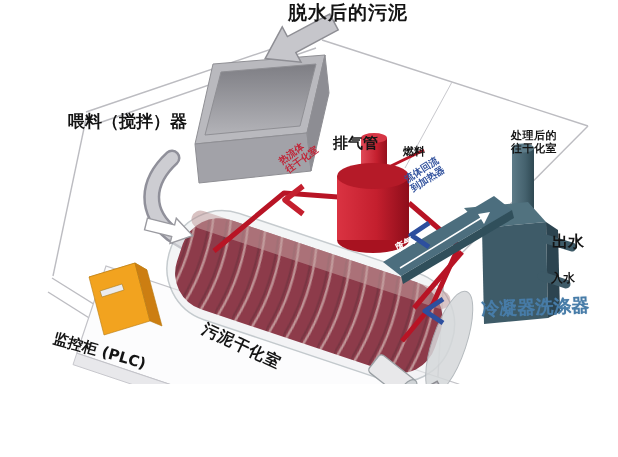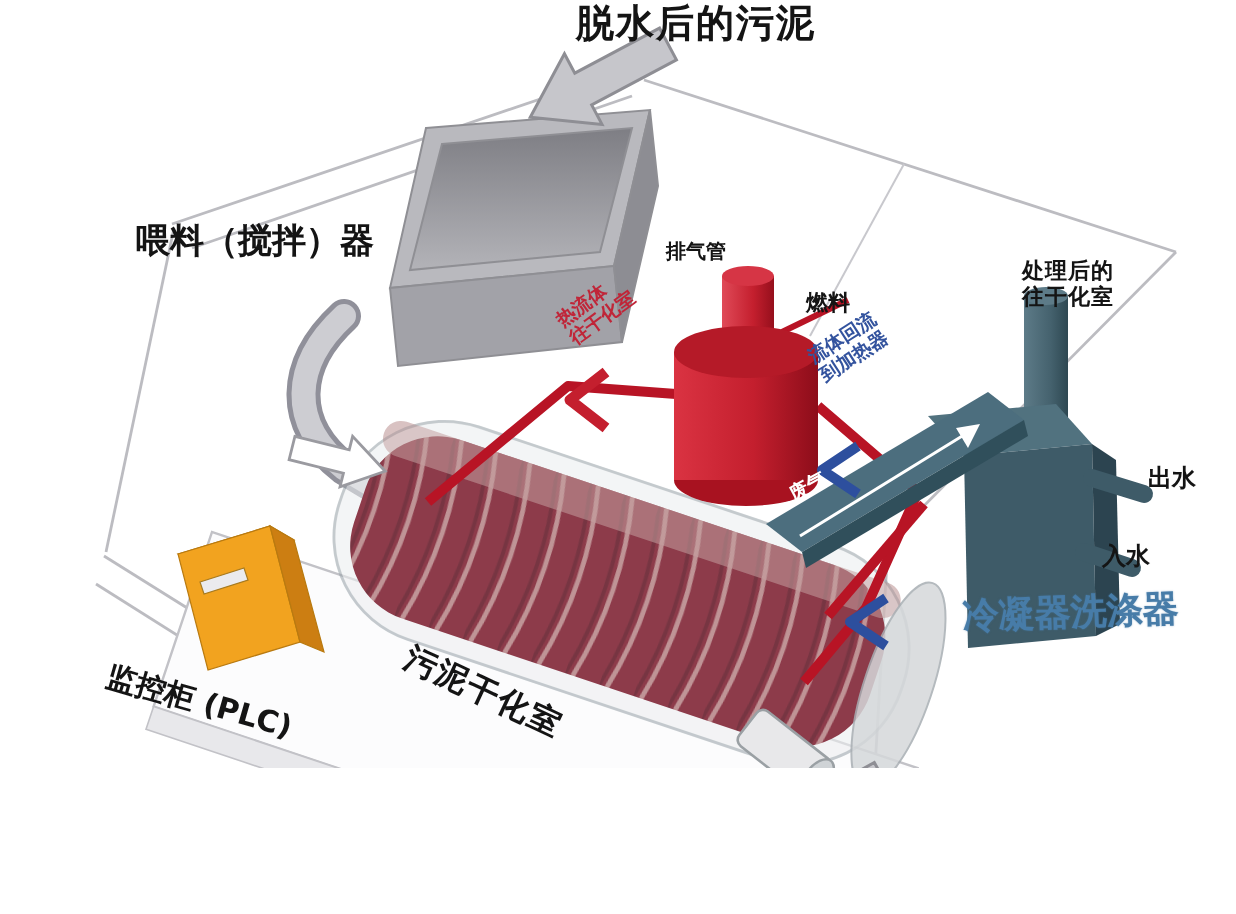--- a/index.html
+++ b/index.html
@@ -9,24 +9,24 @@
   }
   #art{position:absolute;left:0;top:0;}
   .lbl{
     position:absolute;font-weight:bold;color:#141414;white-space:nowrap;
     line-height:1.15;transform-origin:left top;
   }
   .lbl span{display:block;}
   .t-title{left:288px;top:2px;font-size:19px;letter-spacing:1px;}
   .t-feeder{left:68px;top:84px;font-size:17px;margin-top:28px;}
   .t-heater{left:376px;top:112px;font-size:17px;}
-  .t-exh{left:333px;top:121px;font-size:10px;}
+  .t-exh{left:333px;top:135px;font-size:15px;}
   .t-fuel{left:403px;top:146px;font-size:11px;}
   .t-cleanair{left:511px;top:130px;font-size:11px;text-align:left;letter-spacing:0.5px;}
-  .t-wout{left:574px;top:233px;font-size:12px;}
+  .t-wout{left:552px;top:233px;font-size:16px;}
   .t-win{left:551px;top:272px;font-size:12px;}
   .t-cond{left:481px;top:299px;font-size:18px;color:#477ca8;transform:rotate(-2deg);text-shadow:0 0 1px rgba(71,124,168,.55);}
   .t-drych{left:207px;top:320px;font-size:16px;letter-spacing:1px;transform:rotate(25deg);}
   .t-plc{left:56px;top:330px;font-size:15px;transform:rotate(16deg);}
   .t-wgas{left:393px;top:244px;font-size:10px;color:#ffffff;font-weight:bold;transform:rotate(-29deg);}
   .t-hot{left:277px;top:158px;font-size:9.5px;color:#c02538;transform:rotate(-36deg);}
   .t-ret{left:403px;top:176px;font-size:9.5px;color:#33539e;transform:rotate(-33deg);}
 </style>
 </head>
 <body>

